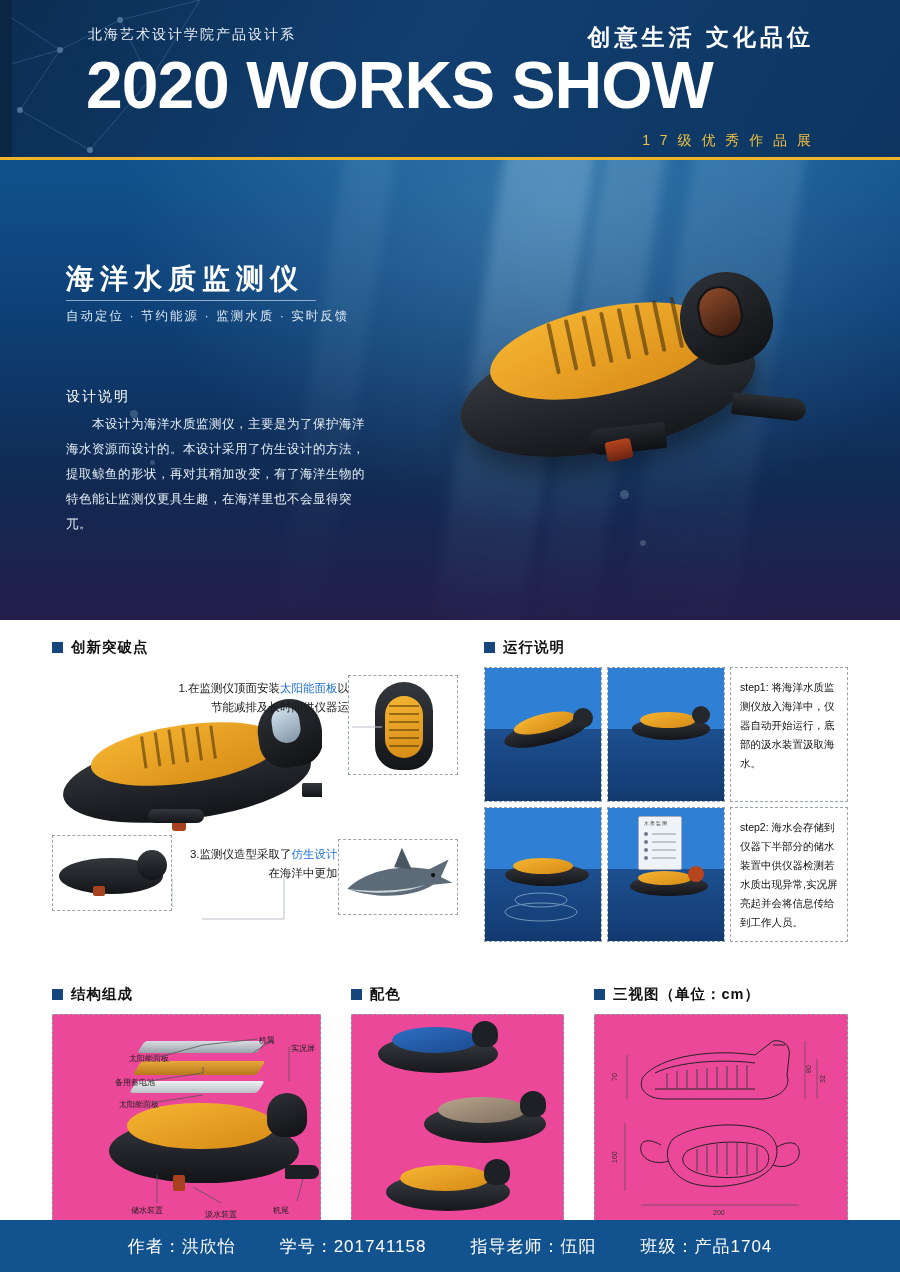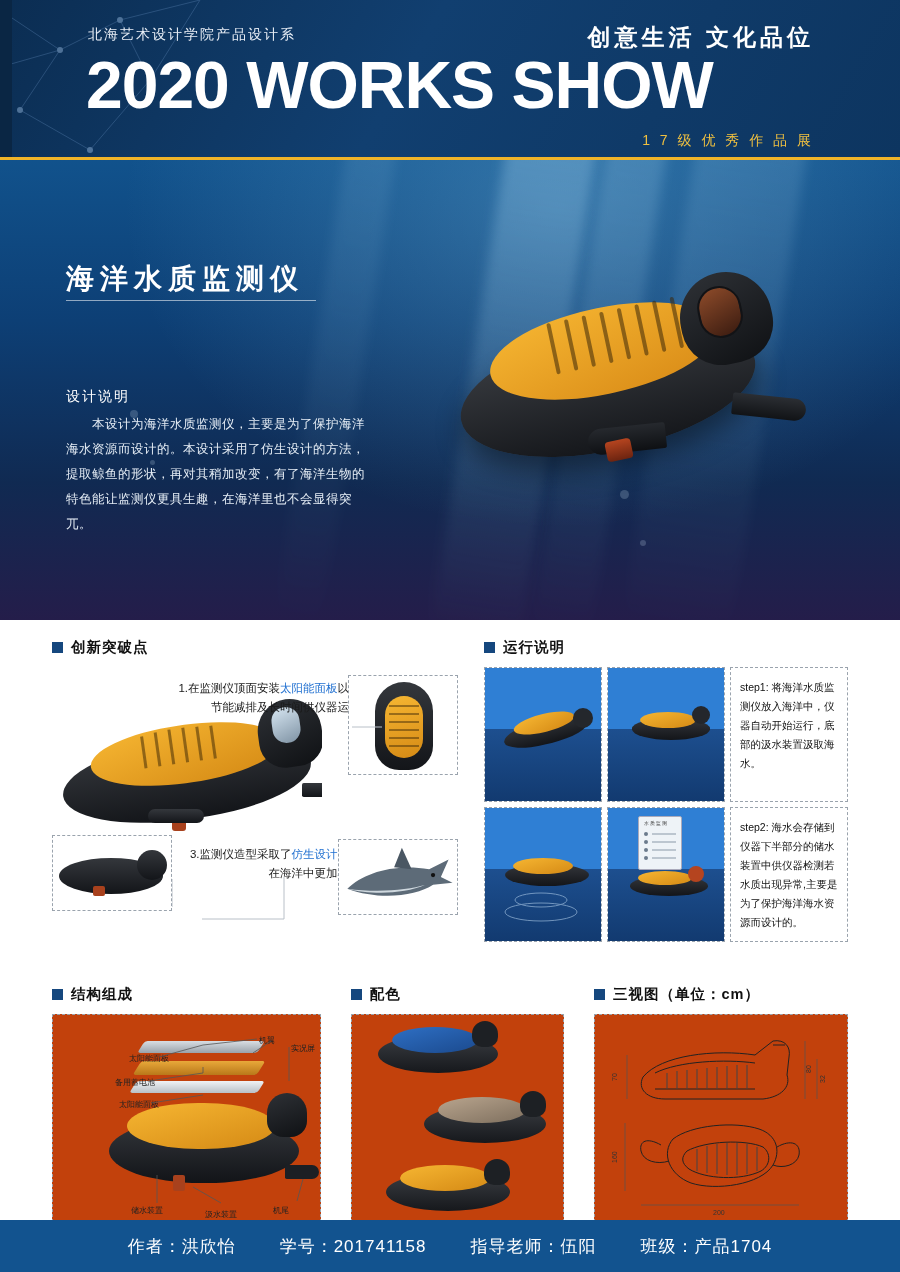--- a/index.html
+++ b/index.html
@@ -192,21 +192,21 @@
   .ops { display:grid; grid-template-columns:118px 118px 118px; gap:5px; }
   .ops .cell { height:135px; border:1px dashed #9aa3ad; position:relative; overflow:hidden; background:#fff; }
   .ops .water { position:absolute; inset:0; background:linear-gradient(180deg,#2f7fd4 0%,#2f7fd4 46%,#1d4f8f 46%,#123a70 100%); }
   .ops .txtcell { border:1px dashed #9aa3ad; padding:10px 9px; font-size:10.5px; line-height:19px; color:#111; height:135px; }
 
   
   .row2 { display:flex; gap:30px; margin-top:18px; }
   .box-struct { width:290px; }
   .box-color { width:230px; }
   .box-three { width:254px; }
-  .panelbox { border:1px dashed #9aa3ad; height:218px; position:relative; overflow:hidden; background:#c2410c; }
+  .panelbox { border:1px dashed #9aa3ad; height:218px; position:relative; overflow:hidden; background:#ec4899; }
   .lbl { position:absolute; font-size:8px; color:#222; white-space:nowrap; }
 
   
   .footer {
     position:absolute; left:0; bottom:0; width:900px; height:52px;
     background:#12538f;
     display:flex; align-items:center; justify-content:center; gap:44px;
     color:#fff; font-size:17px; letter-spacing:1px;
   }
   .footer .fitem { white-space:nowrap; }
@@ -266,20 +266,21 @@
       </div>
       <div class="head"></div>
       <div class="eye"></div>
       <div class="fin"></div>
       <div class="fin2"></div>
       <div class="nozzle"></div>
     </div>
 
     <div class="hero-title">海洋水质监测仪</div>
     <div class="hero-title-underline"></div>
+    <div class="hero-tags">自动定位 · 节约能源 · 监测水质 · 实时反馈</div>
     <div class="spec-title">设计说明</div>
     <div class="spec-body">本设计为海洋水质监测仪，主要是为了保护海洋海水资源而设计的。本设计采用了仿生设计的方法，提取鲸鱼的形状，再对其稍加改变，有了海洋生物的特色能让监测仪更具生趣，在海洋里也不会显得突兀。</div>
   </div>
 
   <div class="lower">
 
     <div class="row1">
 
       <div class="col-left">
         <div class="sec-head">
@@ -417,21 +418,21 @@
                   <line x1="12" y1="12" x2="36" y2="12"></line>
                   <line x1="12" y1="20" x2="36" y2="20"></line>
                   <line x1="12" y1="28" x2="36" y2="28"></line>
                 </g>
             </svg>
             <div style="position:absolute;left:22px;top:68px;width:78px;height:20px;background:linear-gradient(180deg,#34373c,#131519);border-radius:40px/10px;"></div>
             <div style="position:absolute;left:30px;top:63px;width:54px;height:14px;background:linear-gradient(165deg,#f6b632,#d58a15);border-radius:27px/7px;"></div>
             <div style="position:absolute;left:80px;top:58px;width:16px;height:16px;background:#b5441f;border-radius:8px;"></div>
           </div>
 
-          <div class="txtcell">step2: 海水会存储到仪器下半部分的储水装置中供仪器检测若水质出现异常,主要是为了保护海洋海水资源而设计的。</div>
+          <div class="txtcell">step2: 海水会存储到仪器下半部分的储水装置中供仪器检测若水质出现异常,实况屏亮起并会将信息传给到工作人员。</div>
         </div>
       </div>
     </div>
 
     <div class="row2">
 
       <div class="box-struct">
         <div class="sec-head">
           <span class="sq"></span>
           <span class="txt">结构组成</span>

